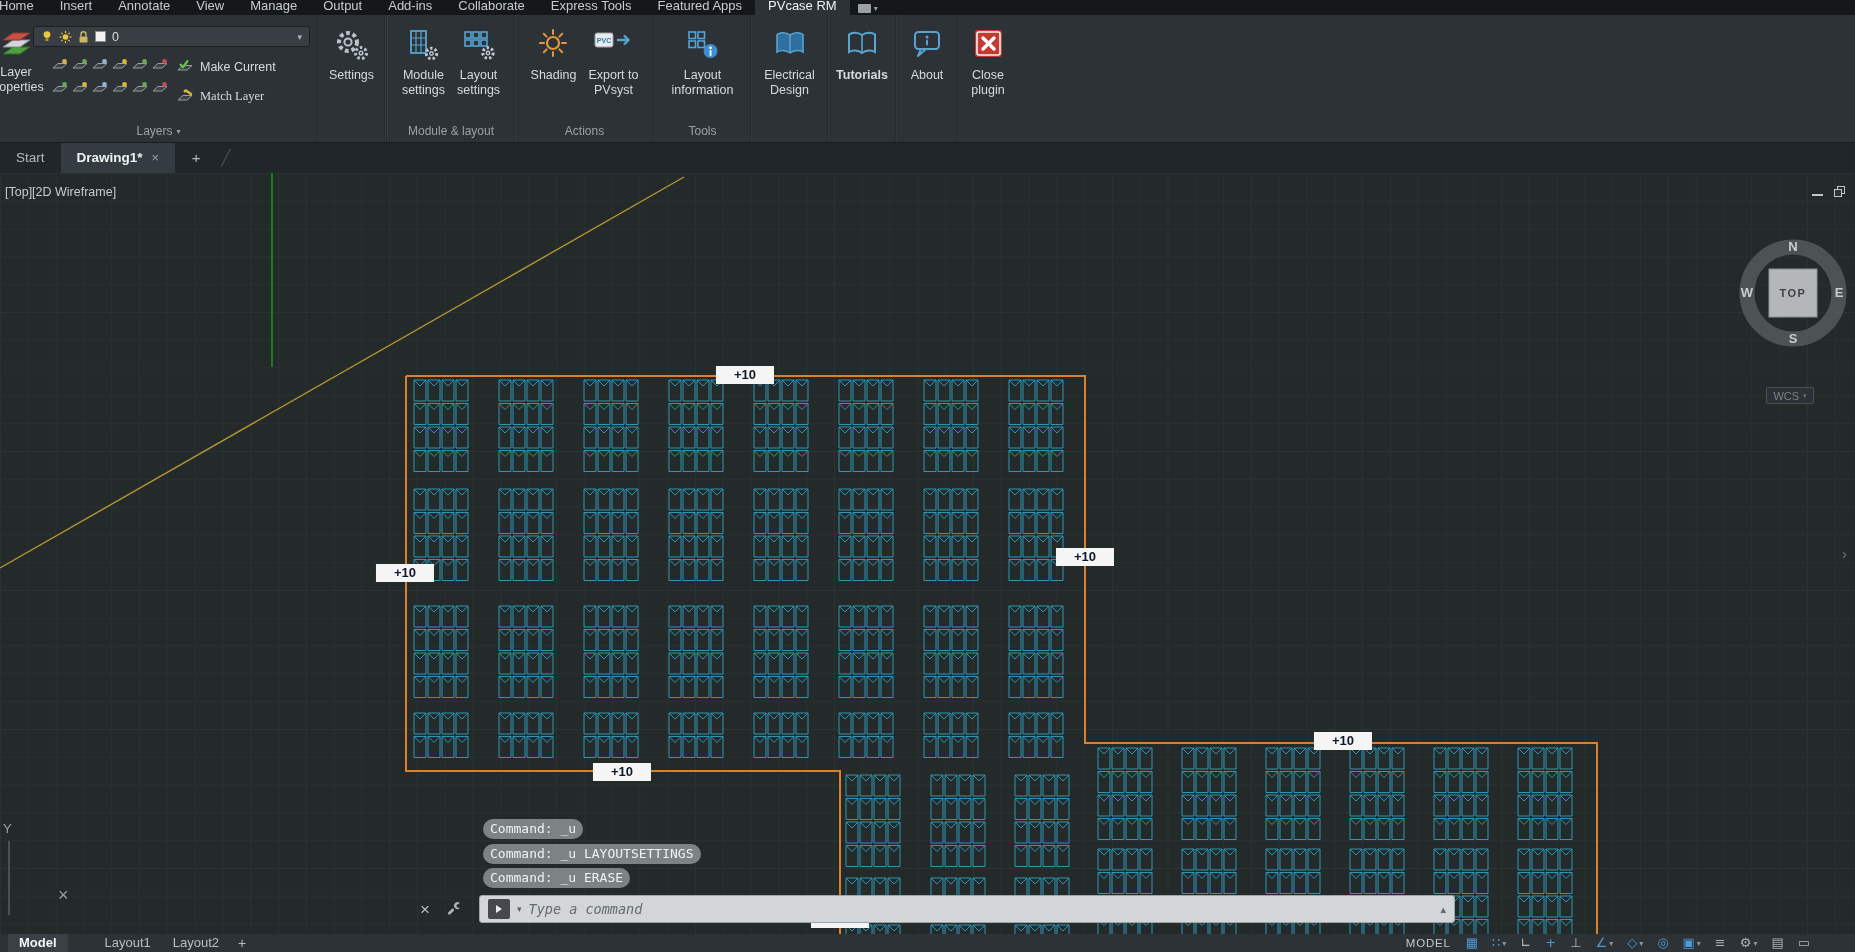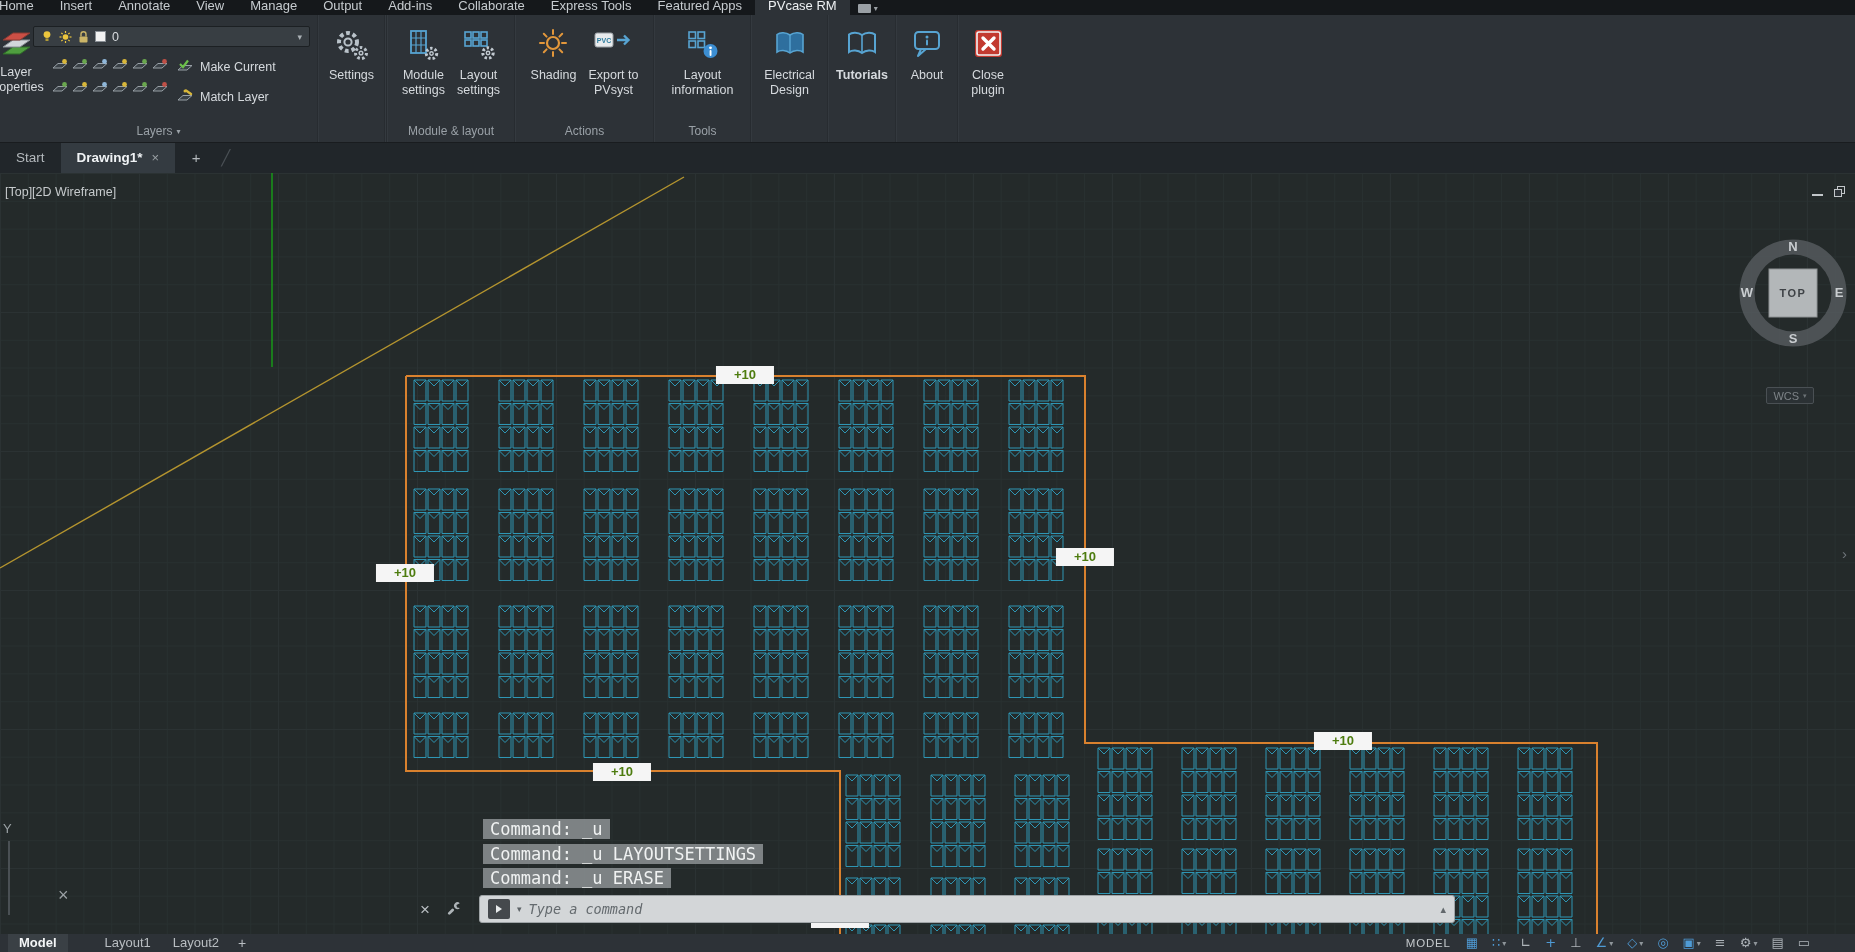--- a/index.html
+++ b/index.html
@@ -28,21 +28,21 @@
 .lbl{white-space:nowrap;}
 
 .layerprops{position:absolute;left:-18px;top:6px;width:68px;}
 .layer-combo{position:absolute;left:33px;top:11px;width:277px;height:21px;background:#383e43;border:1px solid #1c2023;border-radius:2px;display:flex;align-items:center;gap:6px;padding:0 7px;}
 .combo-val{color:#d8dcdf;font-size:12.5px;}
 .ccaret{margin-left:auto;color:#aab0b5;font-size:9px;}
 .swatch{width:11px;height:11px;background:#f2f2f2;border:1px solid #8a9096;display:inline-block;}
 .ltool-grid{position:absolute;left:50px;top:38px;width:122px;display:grid;grid-template-columns:repeat(6,20px);grid-auto-rows:23px;align-items:center;justify-items:center;}
 .ltool{display:flex;align-items:center;justify-content:center;}
 .side-btn{position:absolute;left:176px;display:flex;align-items:center;gap:6px;color:#d6dade;font-size:12.5px;white-space:nowrap;}
-.side-btn.mk{top:44px;}.side-btn.ml{top:74px;}
+.side-btn.mk{top:44px;}.side-btn.ml{top:74px;font-family:Liberation Serif, serif;}
 
 
 .filetabs{position:absolute;top:142px;left:0;width:100%;height:31px;background:#21262a;display:flex;align-items:stretch;z-index:30;}
 .ftab{display:flex;align-items:center;padding:0 16px;font-size:13.5px;color:#b4b9bd;}
 .ftab.active{background:#343b41;color:#f0f3f5;font-weight:bold;}
 .tab-close{margin-left:9px;color:#9aa0a4;font-size:13px;font-weight:normal;}
 .ftab-plus{width:26px;display:flex;align-items:center;justify-content:center;color:#b4b9bd;font-size:15px;margin-left:8px;}
 .tab-slash{display:flex;align-items:center;color:#4a5055;font-size:15px;margin-left:12px;}
 
 
@@ -53,22 +53,22 @@
   linear-gradient(#283030 1px,transparent 1px),
   linear-gradient(90deg,#283030 1px,transparent 1px);
  background-size:139px 139px,139px 139px,27.8px 27.8px,27.8px 27.8px;}
 .draw{position:absolute;left:0;top:0;}
 .corner-label{position:absolute;left:5px;top:12px;font-size:12.5px;color:#c6cacc;z-index:5;}
 .vp-winctrl{position:absolute;right:10px;top:13px;display:flex;gap:11px;align-items:center;z-index:5;}
 .wc-min{width:11px;height:2px;background:#c2c6c9;margin-top:7px;}
 .compass{position:absolute;left:1728px;top:55px;z-index:5;}
 .wcs{position:absolute;left:1766px;top:214px;width:48px;height:17px;border:1px solid #4a5054;background:#2b3134;color:#7d8387;font-size:11px;display:flex;align-items:center;justify-content:center;gap:4px;border-radius:2px;z-index:5;}
 .wcaret{font-size:7px;color:#6d7377;}
-.plabel{position:absolute;transform:translate(-50%,-50%);background:#f5f5f5;color:#4d7c0f;font-size:13px;font-weight:600;padding:1px 18px;line-height:16px;z-index:6;}
-.chip{position:absolute;left:483px;height:20px;background:rgba(150,155,158,0.78);color:#f0f2f2;font-family:"DejaVu Sans Mono",monospace;font-size:17px;line-height:20px;padding:0 7px;border-radius:0;white-space:pre;z-index:7;}
+.plabel{position:absolute;transform:translate(-50%,-50%);background:#f5f5f5;color:#0f172a;font-size:13px;font-weight:600;padding:1px 18px;line-height:16px;z-index:6;}
+.chip{position:absolute;left:483px;height:20px;background:rgba(150,155,158,0.78);color:#f0f2f2;font-family:"DejaVu Sans Mono",monospace;font-size:13px;line-height:20px;padding:0 7px;border-radius:10px;white-space:pre;z-index:7;}
 .cmd-left{position:absolute;left:420px;top:722px;height:28px;display:flex;align-items:center;gap:16px;z-index:8;}
 .cmd-x{font-size:17px;line-height:1;color:#b9bec2;}
 .cmdbar{position:absolute;left:479px;top:722px;width:976px;height:28px;background:#d3d6d8;border:1px solid #9fa4a7;border-radius:3px;display:flex;align-items:center;padding:0 8px;gap:7px;z-index:8;}
 .cmd-kbd{width:22px;height:20px;background:#45494d;border-radius:2px;position:relative;}
 .cmd-kbd::after{content:"";position:absolute;left:8px;top:6px;border-left:6px solid #e8eaec;border-top:4px solid transparent;border-bottom:4px solid transparent;}
 .caret2{color:#5d6367;font-size:9px;}
 .cmd-text{font-family:"DejaVu Sans Mono",monospace;font-style:italic;font-size:13.5px;color:#646a6e;}
 .cmd-up{margin-left:auto;color:#62686c;font-size:11px;}
 .ucs-y{position:absolute;left:3px;top:648px;color:#9ba1a5;font-size:13px;z-index:5;}
 .ucs-yline{position:absolute;left:8px;top:668px;width:1.5px;height:74px;background:#4a5054;z-index:4;}

